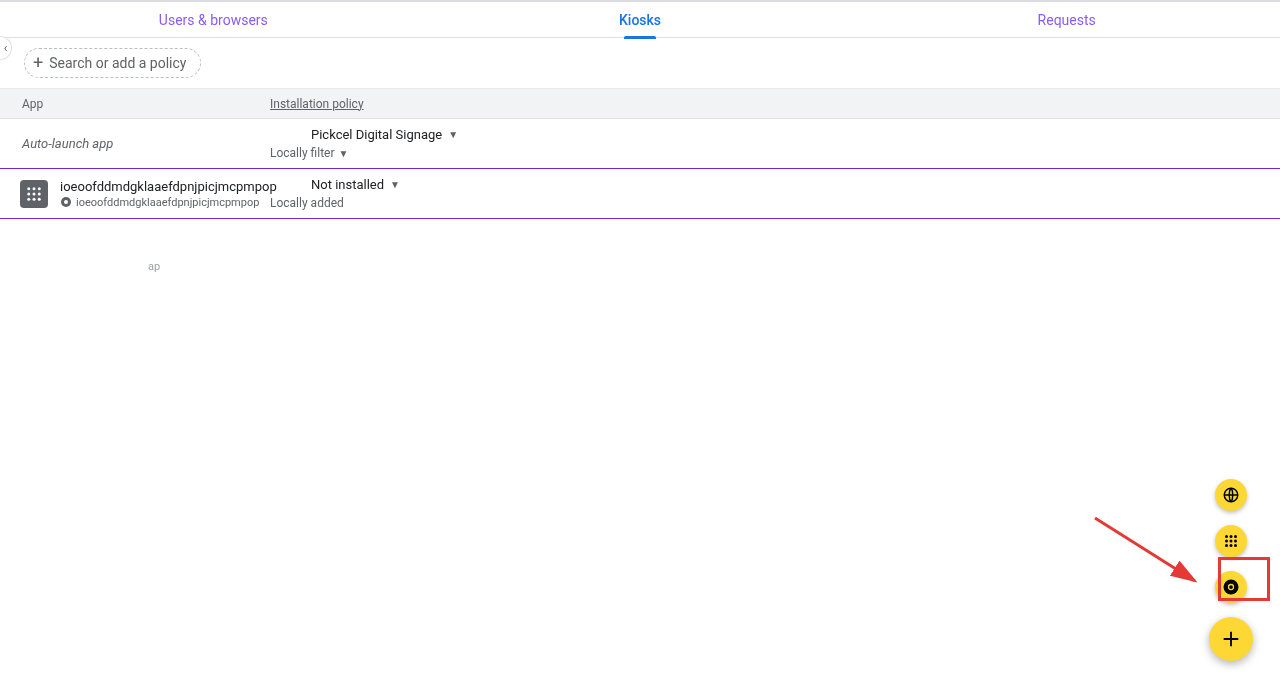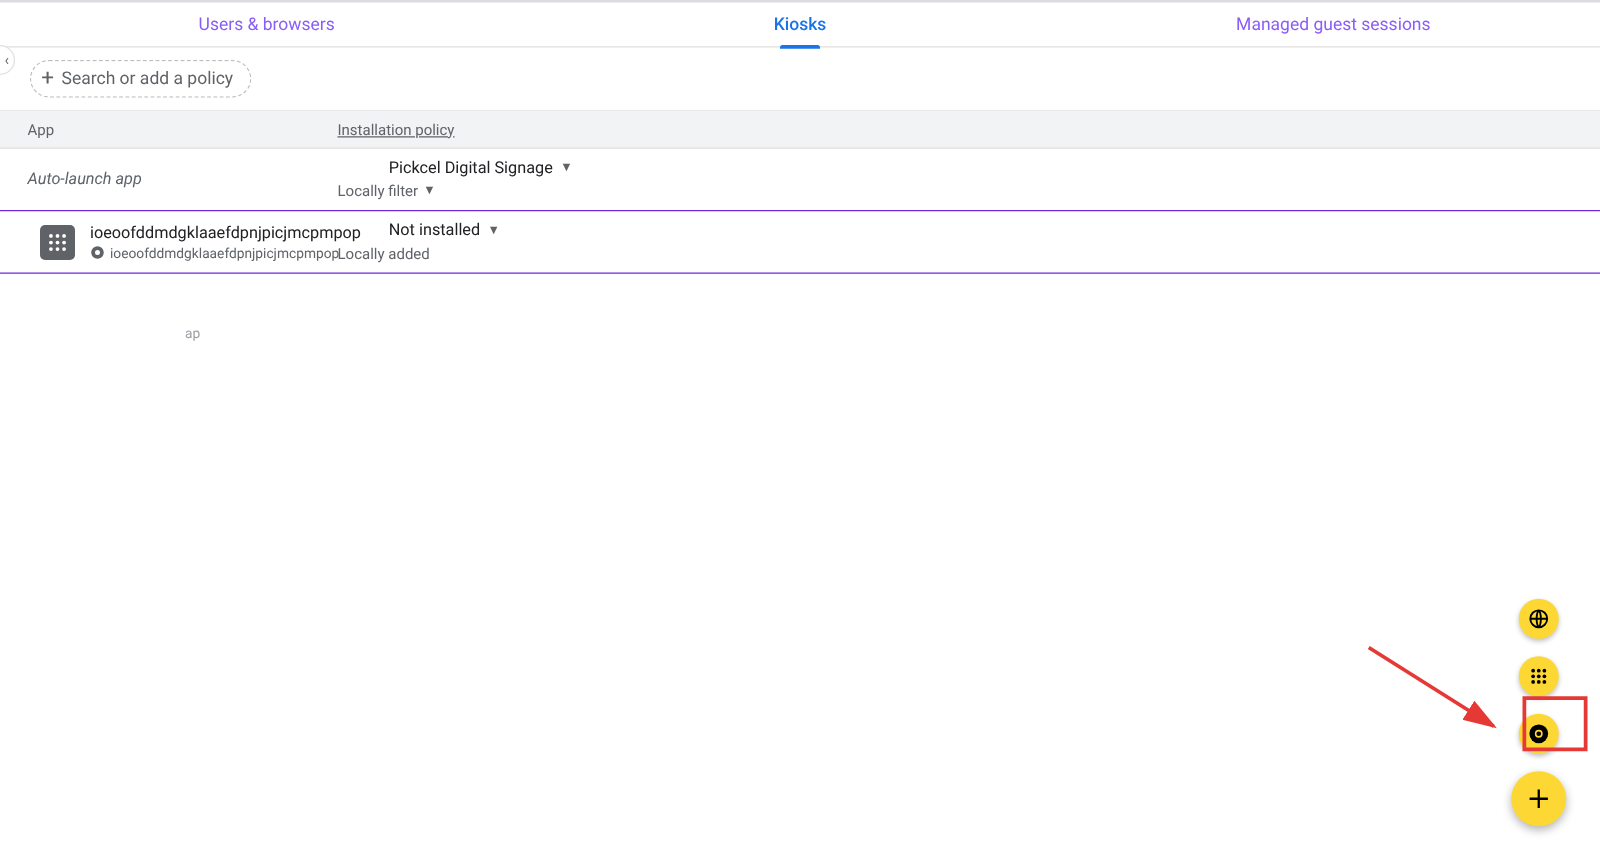--- a/index.html
+++ b/index.html
@@ -82,21 +82,21 @@
     min-height: 50px;
     border-bottom: 1px solid #6d28d9;
     padding: 6px 0;
   }
   .row.auto-launch .col-app {
     font-style: italic;
     color: #5f6368;
     font-size: 13px;
     padding-left: 22px;
   }
-  .row .col-app { padding-left: 32px; width: 270px; display: flex; align-items: center; gap: 12px; }
+  .row .col-app { padding-left: 20px; width: 270px; display: flex; align-items: center; gap: 12px; }
   .app-icon {
     width: 28px;
     height: 28px;
     background: #5f6368;
     border-radius: 4px;
     display: flex;
     align-items: center;
     justify-content: center;
     flex-shrink: 0;
   }
@@ -165,21 +165,21 @@
   }
 </style>
 </head>
 <body>
 
 <div class="topbar"></div>
 
 <div class="tabs">
   <div class="tab">Users &amp; browsers</div>
   <div class="tab active">Kiosks</div>
-  <div class="tab">Managed guest sessions</div>
+  <div class="tab">Requests</div>
 </div>
 
 <div class="collapse-chip">‹</div>
 
 <div class="filter-row">
   <div class="filter-pill">
     <span class="plus-small">+</span>
     <span>Search or add a policy</span>
   </div>
 </div>

